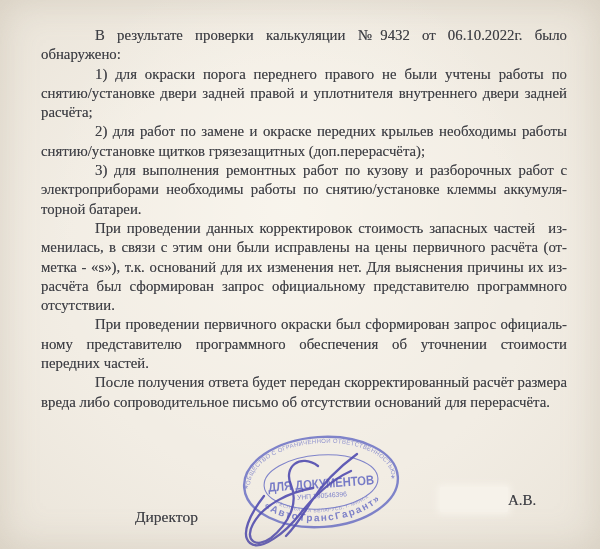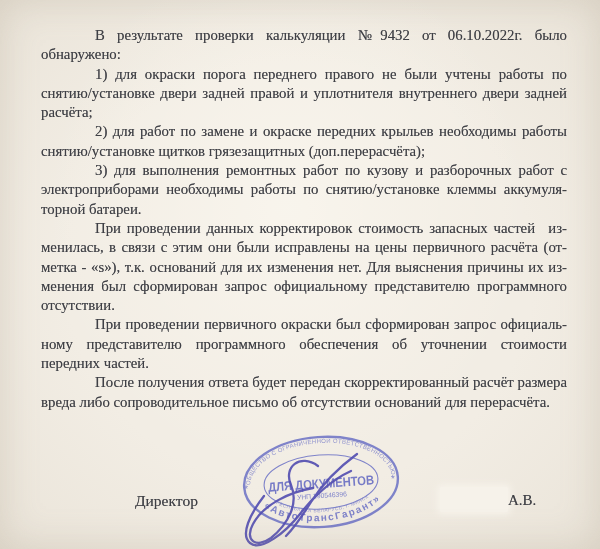--- a/index.html
+++ b/index.html
@@ -23,21 +23,21 @@
     font-size:14.8px;line-height:19.3px;color:#3f4046;
     text-shadow:0 0 0.5px rgba(63,64,70,0.55);
   }
   .line{
     height:19.3px;overflow:hidden;
     text-align:justify;text-align-last:justify;
   }
   .line.end{text-align:center;text-align-last:left;}
   .line.ind{text-indent:54px;}
   .sig-role{
-    position:absolute;left:135px;top:492px;font-size:15.5px;color:#3f4046;
+    position:absolute;left:135px;top:508px;font-size:15.5px;color:#3f4046;
     text-shadow:0 0 0.5px rgba(63,64,70,0.55);
   }
   .sig-initials{
     position:absolute;left:508px;top:492px;font-size:15px;color:#3f4046;
     text-shadow:0 0 0.5px rgba(63,64,70,0.55);
   }
   .whiteout{
     position:absolute;left:440px;top:487px;width:68px;height:25px;
     background:#f6f2ea;box-shadow:0 0 6px 3px #f6f2ea;border-radius:2px;
   }
@@ -56,21 +56,21 @@
     <div class="line">снятию/установке двери задней правой и уплотнителя внутреннего двери задней</div>
     <div class="line end">расчёта;</div>
     <div class="line ind">2) для работ по замене и окраске передних крыльев необходимы работы по</div>
     <div class="line end">снятию/установке щитков грязезащитных (доп.перерасчёта);</div>
     <div class="line ind">3) для выполнения ремонтных работ по кузову и разборочных работ с</div>
     <div class="line">электроприборами необходимы работы по снятию/установке клеммы аккумуля-</div>
     <div class="line end">торной батареи.</div>
     <div class="line ind">При проведении данных корректировок стоимость запасных частей  из-</div>
     <div class="line">менилась, в связи с этим они были исправлены на цены первичного расчёта (от-</div>
     <div class="line">метка - «s»), т.к. оснований для их изменения нет. Для выяснения причины их из-</div>
-    <div class="line">менения был сформирован запрос официальному представителю программного</div>
+    <div class="line">расчёта был сформирован запрос официальному представителю программного</div>
     <div class="line end">отсутствии.</div>
     <div class="line ind">При проведении первичного окраски был сформирован запрос официаль-</div>
     <div class="line">ному представителю программного обеспечения об уточнении стоимости</div>
     <div class="line end">передних частей.</div>
     <div class="line ind">После получения ответа будет передан скорректированный расчёт размера</div>
     <div class="line end">вреда либо сопроводительное письмо об отсутствии оснований для перерасчёта.</div>
   </div>
 
   <div class="whiteout"></div>
 

